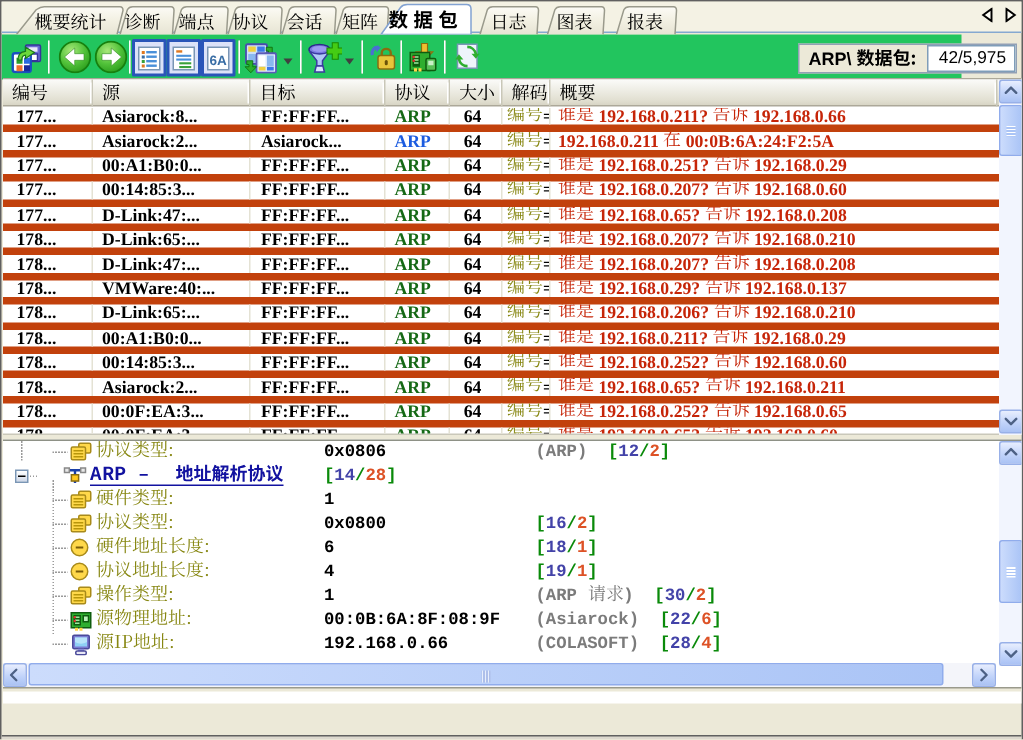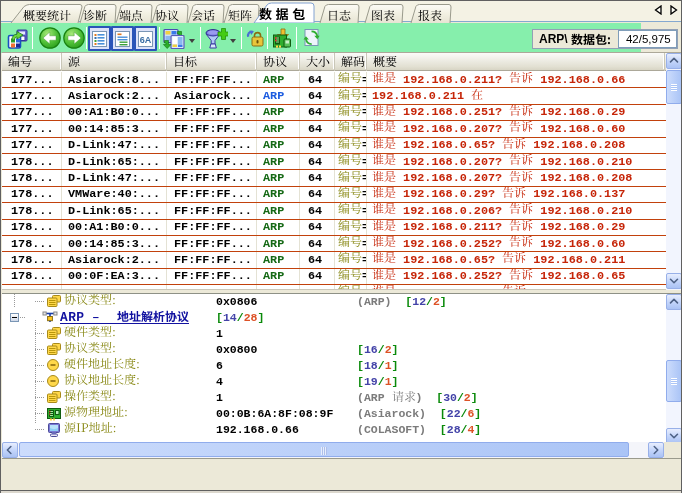--- a/index.html
+++ b/index.html
@@ -3,55 +3,55 @@
 *{margin:0;padding:0;box-sizing:border-box}
 html,body{width:682px;height:493px;overflow:hidden}
 body{font-family:"Liberation Sans",sans-serif;background:#ece9d8}
 #win{position:relative;width:682px;height:493px;background:#ece9d8;border:1px solid #606060;border-bottom:none;overflow:hidden}
 svg.cj{height:13px;overflow:visible;display:inline-block;flex:none;vertical-align:-3px}
 
 #tabbar{position:absolute;left:0;top:0;width:680px;height:21px;background:#f4f2e4;border-bottom:1px solid #84a8d0}
 .tablab{position:absolute;z-index:4;height:13px}
 #tabarrows{position:absolute;right:3px;top:4px}
 
-#toolbar{position:absolute;left:0;top:22px;width:640px;height:30px;background:#86efac}
+#toolbar{position:absolute;left:0;top:22px;width:640px;height:30px;background:#22c55e}
 #toolbar .ti{position:absolute;top:0;height:30px;display:flex;align-items:center;justify-content:center}
 .tsep{position:absolute;top:4px;width:1px;height:22px;background:#aca899;border-right:1px solid #fff}
 .dda{position:absolute;top:16px;width:0;height:0;border-left:3px solid transparent;border-right:3px solid transparent;border-top:4px solid #404040}
 .tbtn{position:absolute;top:3px;width:23px;height:25px;border:2px solid #2a55b8;background:#dce2f8;border-radius:1px;display:flex;align-items:center;justify-content:center}
 #cntbox{position:absolute;right:3px;top:28px;width:146px;height:20px;border:1px solid #92a0b5;display:flex;align-items:center;background:#ece9d8}
 #cntlbl{display:flex;align-items:center;font-weight:bold;font-size:12px;padding:0 3px 0 6px}
 #cntval{width:59px;height:18px;background:#fff;border:1px solid #7f9db9;font-size:11.5px;display:flex;align-items:center;justify-content:flex-end;padding-right:5px;margin-left:7px}
 
 #grid{position:absolute;left:1px;top:51px;width:680px;height:238px;background:#fff;border-top:1px solid #aca899;border-bottom:1px solid #cac8ba}
 #ghead{position:absolute;left:0;top:0;width:664px;height:18px;background:linear-gradient(#fbfbf9,#e2e0d2 80%,#d8d5c5);border-bottom:1px solid #aca899;display:flex}
 .hc{position:relative;height:18px;display:flex;align-items:center;padding-left:6px;border-right:1px solid #c9c7b8;flex:none}
 .hc span{position:absolute;right:0;top:2px;bottom:2px;width:1px;background:#fff}
 #gbody{position:absolute;left:0;top:19px;width:664px;height:217px;overflow:hidden}
 .trow svg.cj{margin-top:-2px}
 .trrow svg.cj{margin-top:-2px}
-.trow{display:flex;height:16.4px;border-bottom:1px solid #c2410c;font-family:Liberation Mono, monospace;font-size:11.8px;font-weight:bold;align-items:flex-end;white-space:pre}
+.trow{display:flex;height:16.4px;border-bottom:5px solid #c2410c;font-family:Liberation Serif, serif;font-size:11.8px;font-weight:bold;align-items:flex-end;white-space:pre}
 .c{height:100%;display:flex;align-items:center;border-right:1px solid #e4e2d4;flex:none;overflow:hidden}
 .c0{width:60px;padding-left:9px}
 .c1{width:105px;padding-left:6px}
 .c2{width:90px;padding-left:7px}
 .c3{width:43px;padding-left:6px;color:#156915}
 .c4{width:35px;justify-content:center;padding-right:4px}
 .c5{width:32px;padding-left:3px}
 .c6{width:298px;padding-left:5px;border-right:none}
 .sm{color:#c62508}
 
 .vsb{position:absolute;right:0;width:16px;background:#f2f5fe}
 .sbtn{position:absolute;left:0;width:16px;height:16px;background:linear-gradient(#e8eefe,#c2d4fa 55%,#aac2f4);border:1px solid #98b0e8;border-radius:2px;display:flex;align-items:center;justify-content:center}
 .sthumb{position:absolute;left:0;width:16px;background:linear-gradient(90deg,#ccdcfc,#aac4f6);border:1px solid #90acec;border-radius:2px}
 .sthumb i{position:absolute;left:4px;right:4px;top:50%;height:7px;margin-top:-3px;background:repeating-linear-gradient(#ffffff 0 1px,#aac4f6 1px 2px)}
 
 #split{position:absolute;left:1px;top:289px;width:680px;height:3px;background:#ece9d8}
 
-#tree{position:absolute;left:1px;top:292px;width:680px;height:149px;background:#fff;overflow:hidden;border-top:1px solid #8e9186}
+#tree{position:absolute;left:1px;top:292px;width:680px;height:176px;background:#fff;overflow:hidden;border-top:1px solid #8e9186}
 #treein{position:absolute;left:0;top:-1px}
 .trrow{position:relative;height:16px;display:flex;align-items:center;font-family:"Liberation Mono",monospace;font-size:11.5px;font-weight:bold;white-space:pre;padding-left:44px}
 .ticon{width:18px;flex:none;display:flex;align-items:center}
 .tval{position:absolute;left:214px;color:#000}
 .tex{position:absolute;left:355px}
 .pg{color:#7b7b7b}
 .bg{color:#0a8a0a}.bb{color:#4343a8}.br{color:#dd5226}
 .hstub{position:absolute;left:33px;top:8px;width:10px;height:1px;background-image:repeating-linear-gradient(90deg,#9a9a9a 0 1px,transparent 1px 2px)}
 .vline{position:absolute;left:33px;top:0;width:1px;background-image:repeating-linear-gradient(#9a9a9a 0 1px,transparent 1px 2px)}
 .expbox{position:absolute;left:8px;top:3.5px;width:9px;height:9px;border:1px solid #7a96b5;background:linear-gradient(#fff,#cfd8e8);display:flex;align-items:center;justify-content:center}
@@ -593,21 +593,21 @@
             </svg><span class="sm">&nbsp;192.168.0.211?&nbsp;</span><svg class="cj" style="width:24px;fill:#c62508;">
               <use href="#c_gs"></use>
             </svg><span class="sm">&nbsp;192.168.0.66</span></div></div>
         <div class="trow">
 <div class="c c0">177...</div><div class="c c1">Asiarock:2...</div><div class="c c2">Asiarock...</div>
 <div class="c c3" style="color:#1c5ce0">ARP</div><div class="c c4">64</div>
 <div class="c c5"><svg class="cj" style="width:24px;fill:#878712;">
               <use href="#c_bhd"></use>
             </svg><span style="color:#000">=</span></div><div class="c c6"><span class="sm">192.168.0.211&nbsp;</span><svg class="cj" style="width:12px;fill:#c62508;">
               <use href="#c_zai"></use>
-            </svg></div></div>
+            </svg><span class="sm">&nbsp;00:0B:6A:24:F2:5A</span></div></div>
         <div class="trow">
 <div class="c c0">177...</div><div class="c c1">00:A1:B0:0...</div><div class="c c2">FF:FF:FF...</div>
 <div class="c c3" style="color:#156915">ARP</div><div class="c c4">64</div>
 <div class="c c5"><svg class="cj" style="width:24px;fill:#878712;">
               <use href="#c_bhd"></use>
             </svg><span style="color:#000">=</span></div><div class="c c6"><svg class="cj" style="width:24px;fill:#c62508;">
               <use href="#c_ss"></use>
             </svg><span class="sm">&nbsp;192.168.0.251?&nbsp;</span><svg class="cj" style="width:24px;fill:#c62508;">
               <use href="#c_gs"></use>
             </svg><span class="sm">&nbsp;192.168.0.29</span></div></div>

